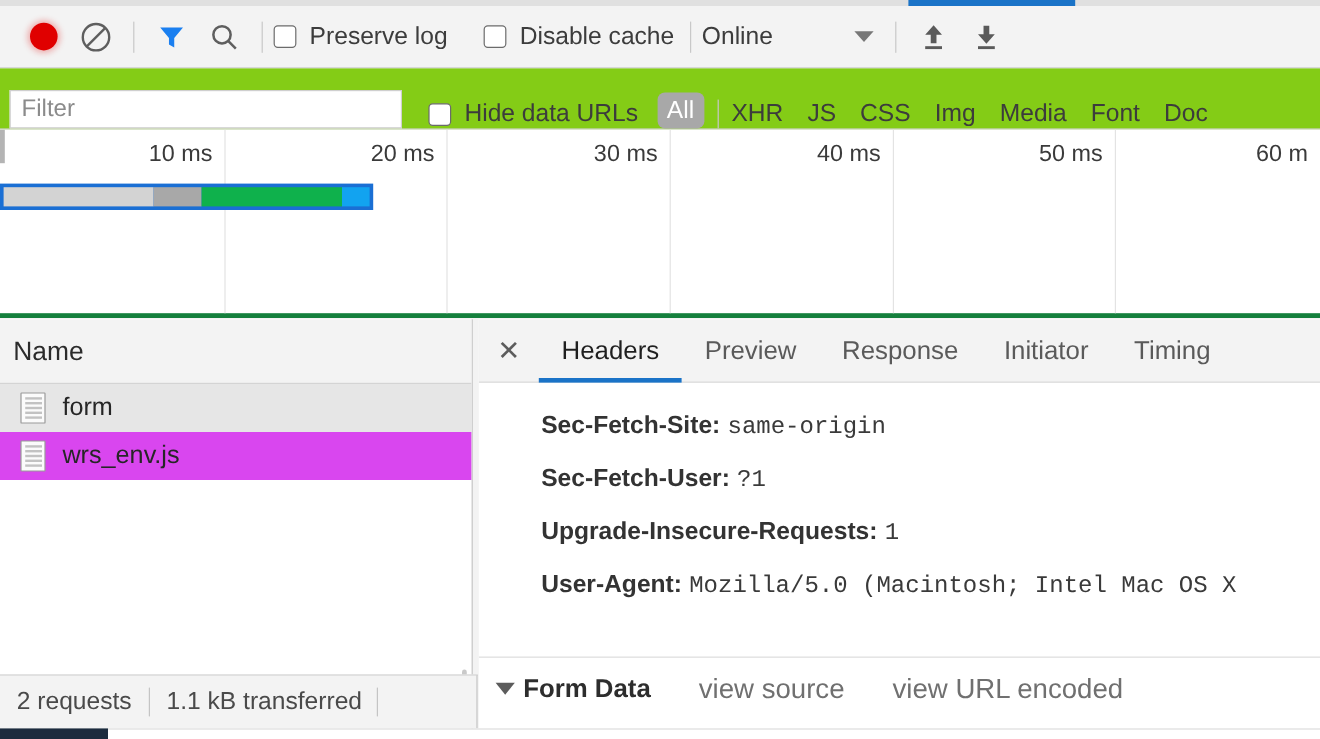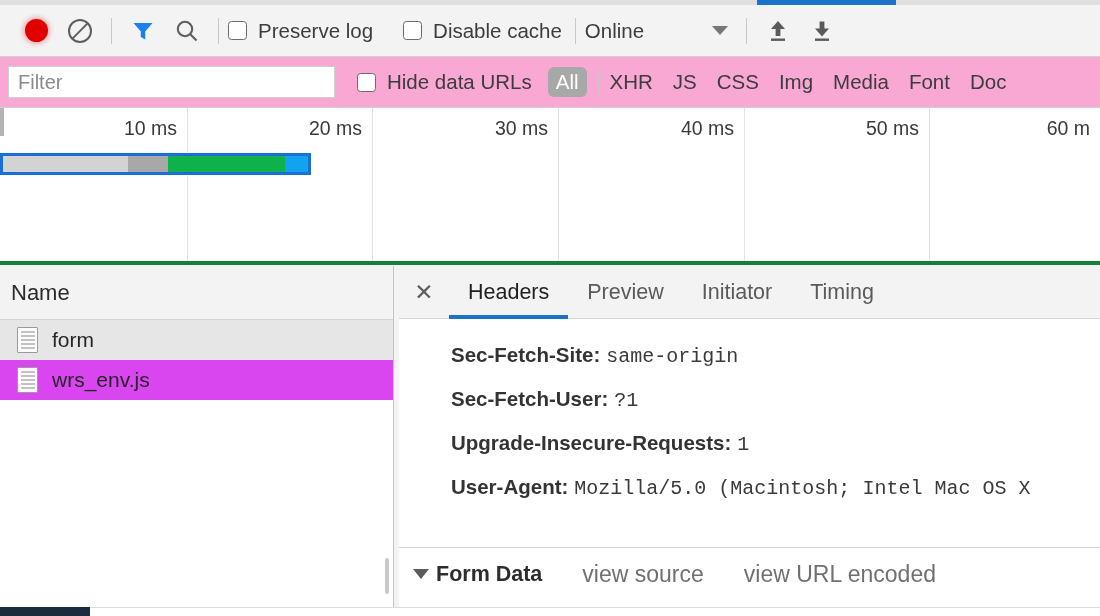--- a/index.html
+++ b/index.html
@@ -106,24 +106,24 @@
     border-right: 8px solid transparent;
     border-top: 9px solid #777;
     margin-left: 68px;
   }
 
   
   .filterbar {
     position: absolute;
     left: 0; top: 57px;
     width: 1100px; height: 51px;
-    background: #f9a8d4;
+    background: #84cc16;
     border-bottom: 1px solid #d0d0d0;
     display: flex;
-    align-items: center;
+    align-items: flex-end;
     padding-left: 8px;
   }
 
   .filter-input {
     width: 327px; height: 32px;
     border: 1px solid #cfcfcf;
     background: #fff;
     font-size: 20px;
     font-family: "Liberation Sans", sans-serif;
     color: #333;
@@ -589,20 +589,21 @@
       </div>
     <div class="list-scroll"></div>
   </div>
 
   <div class="detail">
 
     <div class="detail-tabs">
       <span class="close-x">✕</span>
       <span class="dtab active">Headers</span>
       <span class="dtab">Preview</span>
+      <span class="dtab">Response</span>
       <span class="dtab">Initiator</span>
       <span class="dtab">Timing</span>
     </div>
 
     <div class="headers-body">
       <div id="headers-host">
           <div class="hdr-line"><span class="hdr-name">Sec-Fetch-Site:</span><span class="hdr-value">same-origin</span></div>
           <div class="hdr-line"><span class="hdr-name">Sec-Fetch-User:</span><span class="hdr-value">?1</span></div>
           <div class="hdr-line"><span class="hdr-name">Upgrade-Insecure-Requests:</span><span class="hdr-value">1</span></div>
           <div class="hdr-line"><span class="hdr-name">User-Agent:</span><span class="hdr-value">Mozilla/5.0 (Macintosh; Intel Mac OS X</span></div>
@@ -616,16 +617,22 @@
         <span class="fd-link">view source</span>
         <span class="fd-link">view URL encoded</span>
       </div>
       <div class="fd-row">
         <span class="fd-key">name:</span>
         <span class="fd-val">孫悟空</span>
       </div>
     </div>
   </div>
 
+  <div class="statusbar">
+    <span class="sb-text">2 requests</span>
+    <span class="sb-sep"></span>
+    <span class="sb-text">1.1 kB transferred</span>
+    <span class="sb-sep-end"></span>
+  </div>
 
   <div class="bottom-navy"></div>
   <div class="bottom-strip"></div>
 </div>
 
 </body></html>

